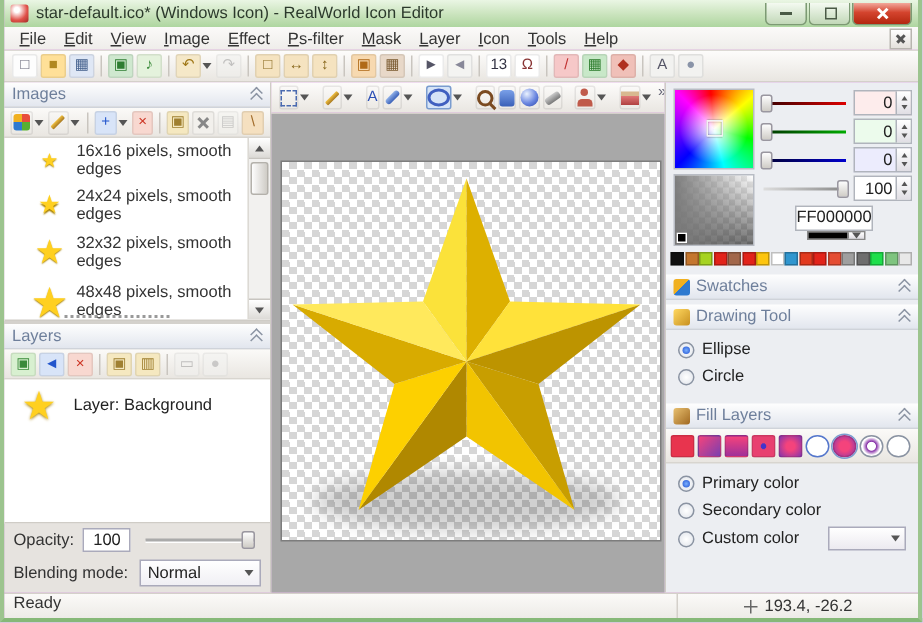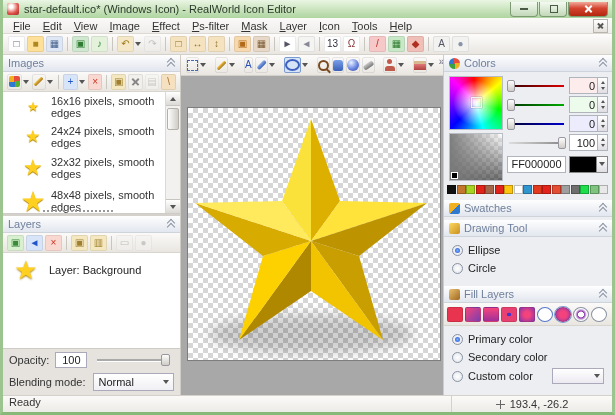--- a/index.html
+++ b/index.html
@@ -113,21 +113,21 @@
   .strack .knob{position:absolute;top:0;width:8px;height:12px;border-radius:2px;background:linear-gradient(#fdfdfd,#cfccc6);border:1px solid #9a97a0;box-sizing:border-box;}
   .l-red{background:linear-gradient(90deg,#300,#d00);}
   .l-green{background:linear-gradient(90deg,#030,#0a0);}
   .l-blue{background:linear-gradient(90deg,#003,#00c);}
   .l-alpha{background:linear-gradient(90deg,#ddd,#888);}
   .spin{width:37px;height:15px;border:1px solid #b0b4bc;display:flex;align-items:center;flex:0 0 auto;box-sizing:content-box;}
   .spin .sval{flex:1;text-align:right;padding-right:2px;}
   .spinbtns{width:9px;height:15px;border-left:1px solid #b0b4bc;display:flex;flex-direction:column;align-items:center;justify-content:space-evenly;background:linear-gradient(#fff,#e0dee4);}
   .spinbtns .tri-up{border-left-width:2.5px;border-right-width:2.5px;border-bottom-width:3px;}
   .spinbtns .tri-down{border-left-width:2.5px;border-right-width:2.5px;border-top-width:3px;}
-  .hexrow{display:flex;align-items:center;height:20px;margin-top:2px;}
+  .hexrow{display:flex;align-items:center;height:20px;margin-top:2px;flex-direction:column;}
   .hexfield{flex:1;height:15px;border:1px solid #b0b4bc;background:#fff;text-align:center;line-height:15px;margin-right:3px;}
   .cswatch{width:37px;height:15px;border:1px solid #888;display:flex;box-sizing:content-box;}
   .cswatch .cfill{flex:1;}
   .cswatch .dd{width:10px;border-left:1px solid #888;background:linear-gradient(#fff,#e0dee4);display:flex;align-items:center;justify-content:center;}
   .secondrow{display:flex;align-items:center;padding:2px 4px 2px 7px;height:20px;flex:0 0 auto;}
   .secondrow .lbl{flex:1;color:#333;}
   .secondrow .hexfield{flex:0 0 52px;margin-right:3px;}
   .swatchrow{display:flex;padding:2px 2px 3px 3px;gap:0;flex:0 0 auto;}
   .swcell{width:9px;height:9px;border:1px solid rgba(0,0,0,.25);margin-right:0.5px;box-sizing:border-box;}
   
@@ -463,25 +463,20 @@
                 <polygon points="51,232 123,133 75,148" fill="#fdd000"></polygon>
                 <polygon points="7,95 75,148 123,133" fill="#d8ab00"></polygon>
                 <polygon points="7,95 123,133 94,93" fill="#ffe95c"></polygon>
               </g>
           </svg>
         </div>
       </div>
     </div>
 
     <div class="rightcol">
-      <div class="phead">
-        <span class="picon pi-colors"></span>
-        <span>Colors</span>
-        <span class="chev2"></span>
-      </div>
       <div class="colorsbody">
         <div class="cleft">
           <div class="hue-square">
             <span class="hue-marker"></span>
           </div>
           <div class="lum-square checker-sm">
             <span class="lum-grad"></span>
             <span class="lum-marker"></span>
           </div>
         </div>

